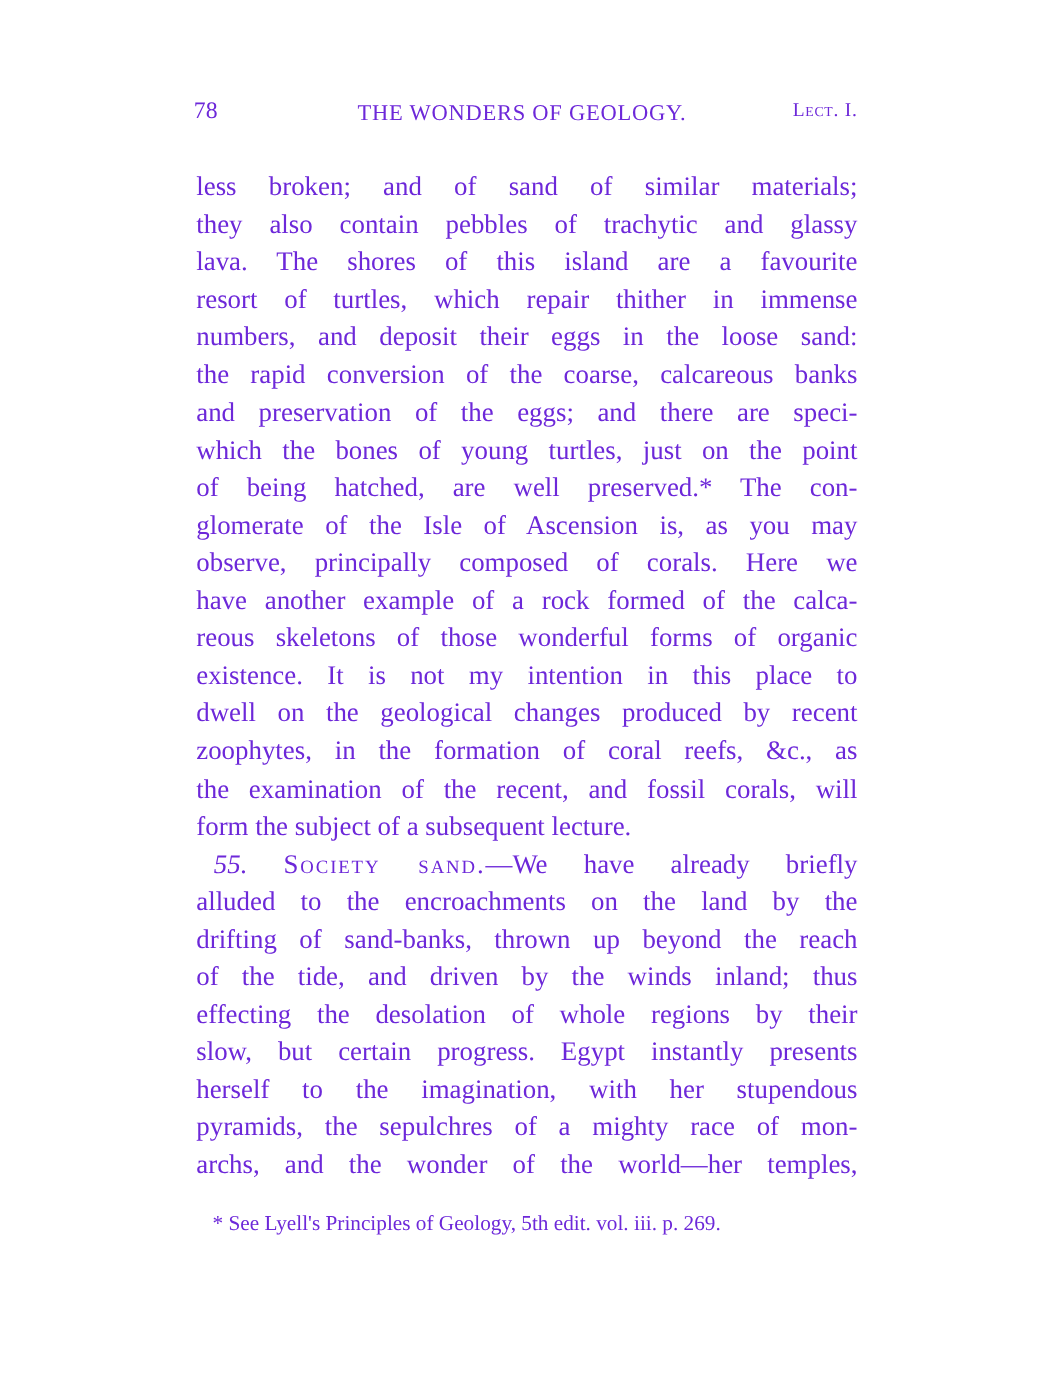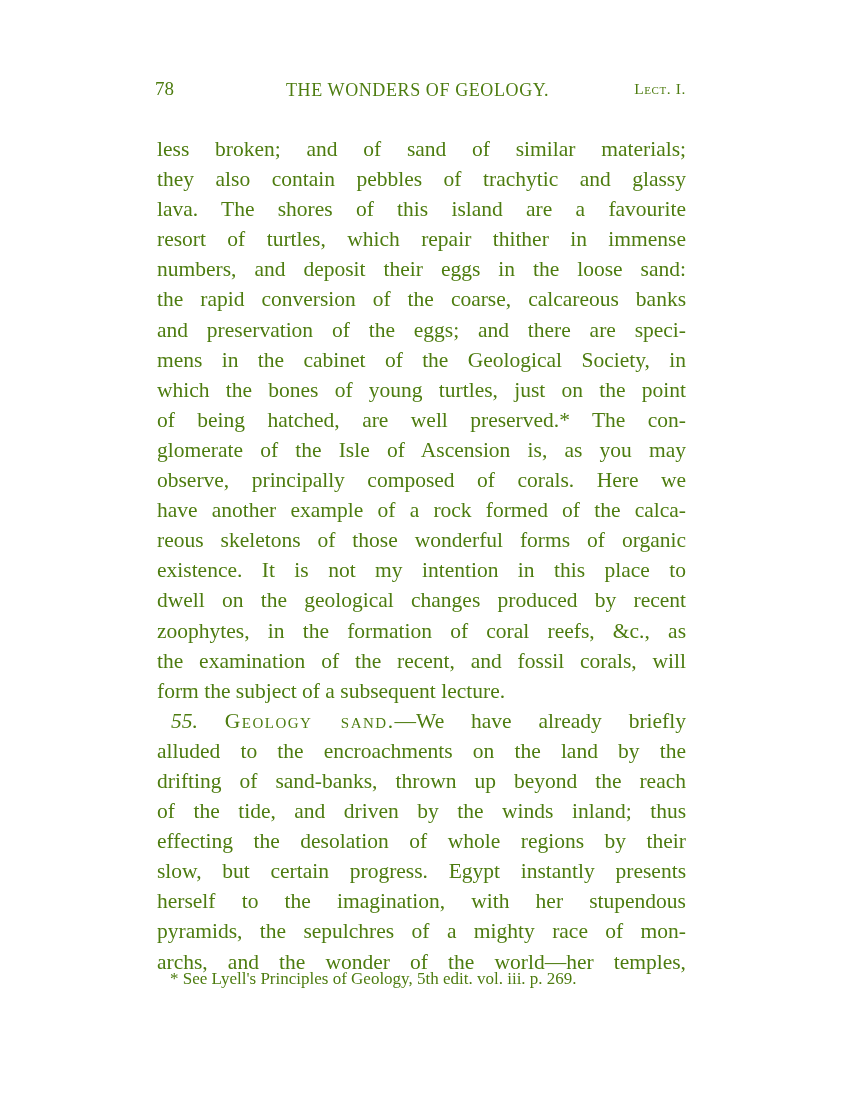--- a/index.html
+++ b/index.html
@@ -1,19 +1,19 @@
 <!DOCTYPE html>
 <html><head>
 <meta charset="utf-8">
 <style>
   html, body { margin: 0; padding: 0; background: #ffffff; }
   body { width: 850px; height: 1100px; position: relative; overflow: hidden; }
   .page {
     position: absolute; left: 0; top: 0; width: 850px; height: 934px;
-    background: #ffffff; color: #4d7c0f;
+    background: #ffffff; color: #6d28d9;
     font-family: "Liberation Serif", "DejaVu Serif", serif;
   }
   .header {
     position: absolute; left: 153px; top: 78px; width: 547px; height: 26px;
     font-size: 17px;
   }
   .header .pageno { position: absolute; left: 2px; top: 0; font-size: 19px; }
   .header .running { position: absolute; left: 133px; top: 2px; font-size: 18px; letter-spacing: 0.6px; }
   .header .lect { position: absolute; right: 14px; top: 2px; font-size: 15.5px; font-variant: small-caps; letter-spacing: 0.6px; }
   .body {
@@ -43,34 +43,33 @@
   </div>
 
   <div class="body">
     <div class="line">less broken; and of sand of similar materials;</div>
     <div class="line">they also contain pebbles of trachytic and glassy</div>
     <div class="line">lava.  The shores of this island are a favourite</div>
     <div class="line">resort of turtles, which repair thither in immense</div>
     <div class="line">numbers, and deposit their eggs in the loose sand:</div>
     <div class="line">the rapid conversion of the coarse, calcareous banks</div>
     <div class="line">and preservation of the eggs; and there are speci-</div>
-    <div class="line">mens in the cabinet of the Geological Society, in</div>
     <div class="line">which the bones of young turtles, just on the point</div>
     <div class="line">of being hatched, are well preserved.*  The con-</div>
     <div class="line">glomerate of the Isle of Ascension is, as you may</div>
     <div class="line">observe, principally composed of corals.  Here we</div>
     <div class="line">have another example of a rock formed of the calca-</div>
     <div class="line">reous skeletons of those wonderful forms of organic</div>
     <div class="line">existence.  It is not my intention in this place to</div>
     <div class="line">dwell on the geological changes produced by recent</div>
     <div class="line">zoophytes, in the formation of coral reefs, &amp;c., as</div>
     <div class="line">the examination of the recent, and fossil corals, will</div>
     <div class="line last">form the subject of a subsequent lecture.</div>
 
-    <div class="line indent"><span class="secnum">55.</span> <span class="sc">Geology sand.</span><span>—We have already briefly</span></div>
+    <div class="line indent"><span class="secnum">55.</span> <span class="sc">Society sand.</span><span>—We have already briefly</span></div>
 
     <div class="line">alluded to the encroachments on the land by the</div>
     <div class="line">drifting of sand-banks, thrown up beyond the reach</div>
     <div class="line">of the tide, and driven by the winds inland; thus</div>
     <div class="line">effecting the desolation of whole regions by their</div>
     <div class="line">slow, but certain progress.  Egypt instantly presents</div>
     <div class="line">herself to the imagination, with her stupendous</div>
     <div class="line">pyramids, the sepulchres of a mighty race of mon-</div>
     <div class="line">archs, and the wonder of the world—her temples,</div>
   </div>

